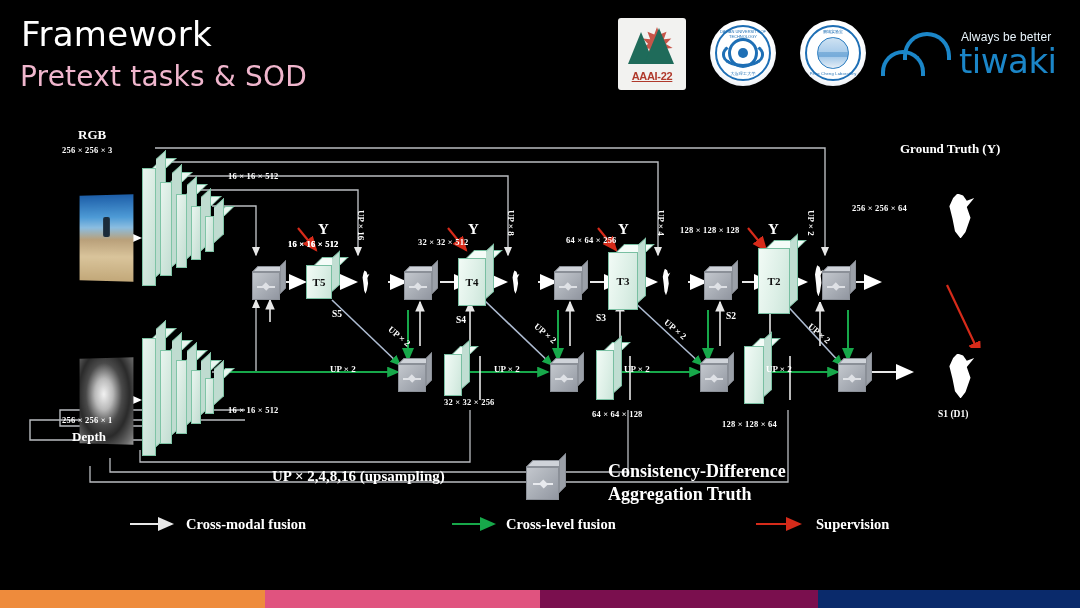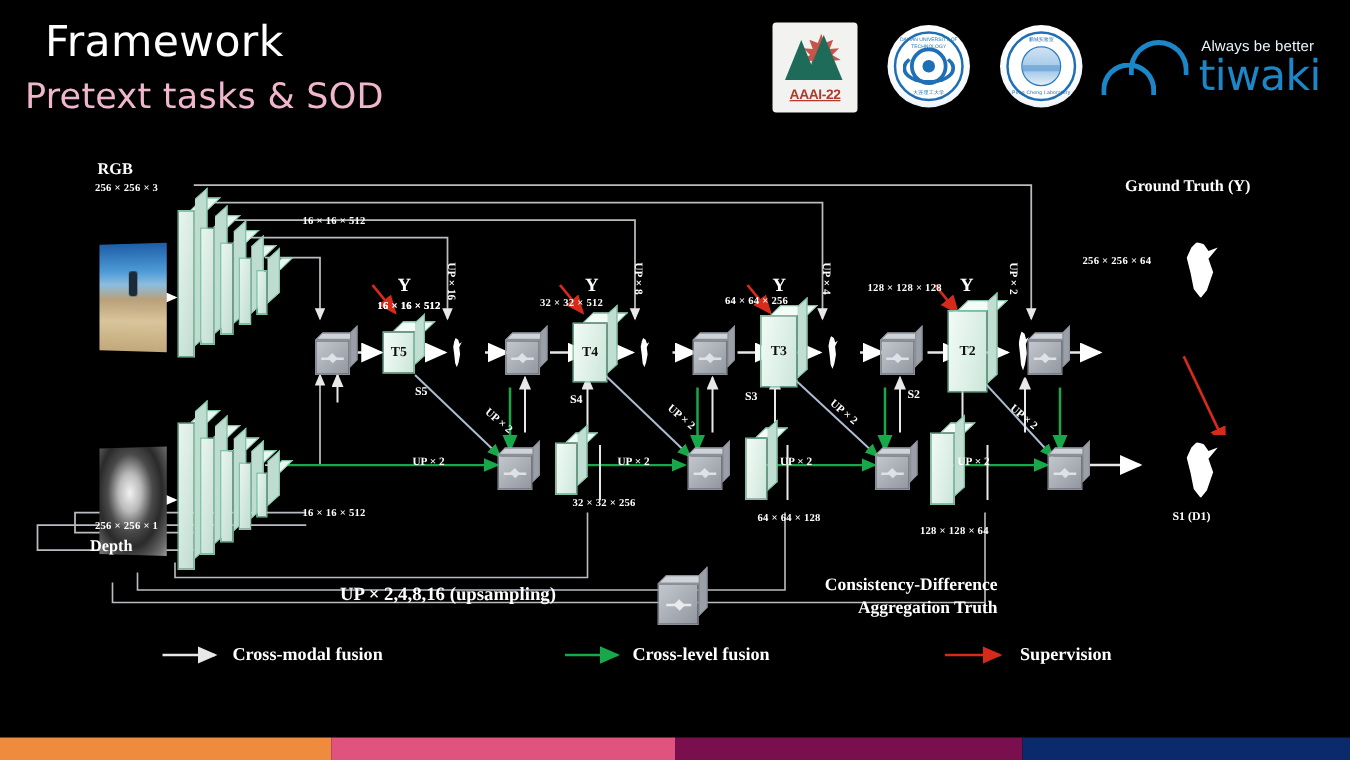--- a/index.html
+++ b/index.html
@@ -5,21 +5,21 @@
   * { box-sizing: border-box; margin: 0; padding: 0; }
   html, body {
     width: 1080px; height: 608px;
     background: #000; overflow: hidden;
     font-family: "Liberation Sans", sans-serif;
   }
   #slide { position: relative; width: 1080px; height: 608px; background: #000; }
 
   
   .title-main {
-    position: absolute; left: 36px; top: 14px;
+    position: absolute; left: 21px; top: 14px;
     font-size: 34px; color: #ffffff; letter-spacing: .3px;
     font-family: "DejaVu Sans", sans-serif; font-weight: 400;
   }
   .title-sub {
     position: absolute; left: 20px; top: 60px;
     font-size: 28px; color: #f0b6cd; letter-spacing: .2px;
     font-family: "DejaVu Sans", sans-serif; font-weight: 400;
   }
 
   
@@ -102,21 +102,21 @@
   }
 
   
   #diagram { position: absolute; left: 0; top: 110px; width: 1080px; height: 460px; }
   #wires { position: absolute; left: 0; top: 0; width: 1080px; height: 460px; }
 
   .lbl {
     position: absolute; color: #ffffff; font-family: "Liberation Serif", serif;
     font-weight: bold; white-space: nowrap; line-height: 1;
   }
-  .lbl-dim { font-size: 8.5px; letter-spacing: .2px; margin-left: 14px; }
+  .lbl-dim { font-size: 8.5px; letter-spacing: .2px; }
   .lbl-head { font-size: 13px; }
   .lbl-S { font-size: 9.5px; }
   .lbl-up { font-size: 9px; }
   .lbl-Y { font-size: 15px; }
   .vert { transform: rotate(90deg); transform-origin: left top; }
 
   
   .inimg { position: absolute; border: 0; transform: perspective(420px) rotateY(-16deg); }
   .rgb-img {
     left: 78px; top: 85px; width: 56px; height: 86px;
@@ -220,21 +220,21 @@
     background: #ffffff;
     clip-path: polygon(40% 0%, 58% 4%, 70% 16%, 94% 10%, 70% 30%, 82% 54%, 66% 86%, 50% 100%, 32% 84%, 24% 56%, 14% 28%, 26% 10%);
   }
 
   
   .legend-text {
     position: absolute; color: #ffffff; font-family: "Liberation Serif", serif;
     font-weight: bold; white-space: nowrap;
   }
   .lg-up { font-size: 15px; }
-  .lg-cda { font-size: 14px; text-align: right; line-height: 1.25; }
+  .lg-cda { font-size: 18px; text-align: left; line-height: 1.25; }
   .lg-item { font-size: 14.5px; }
   .lg-cube { position: absolute; width: 40px; height: 40px; }
   .lg-cube .cf {
     position: absolute; left: 0; top: 7px; width: 33px; height: 33px;
     background: linear-gradient(135deg,#c3c7cd 0%, #a8adb5 55%, #9196a0 100%);
     border: 1px solid #8b9098;
   }
   .lg-cube .ct {
     position: absolute; left: 0; top: 0; width: 33px; height: 7px;
     background: #cfd3d9; border: 1px solid #8b9098;

